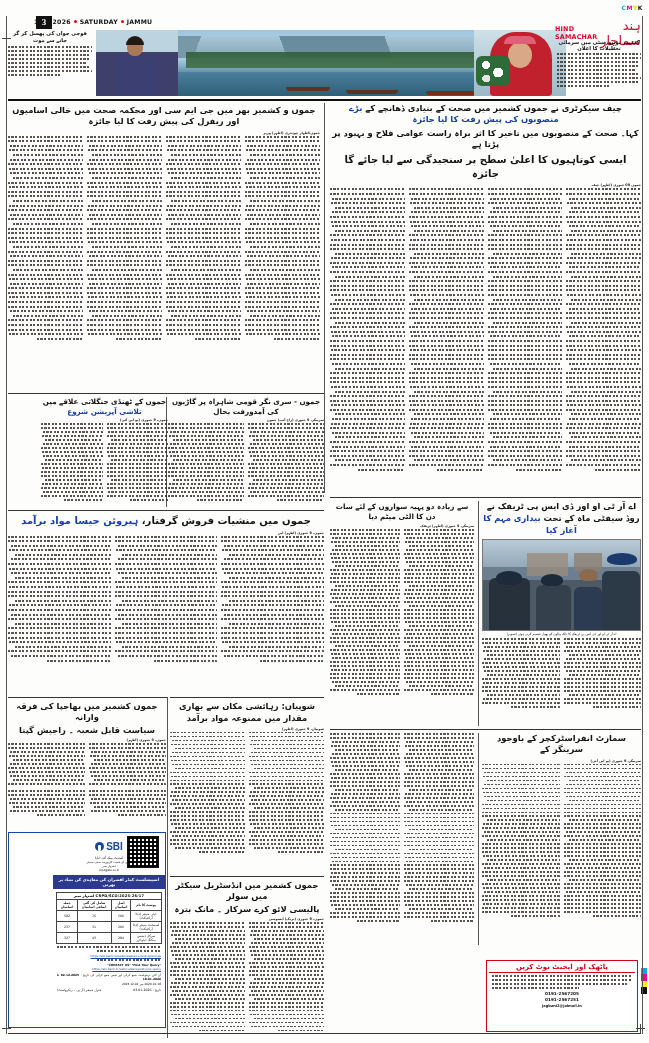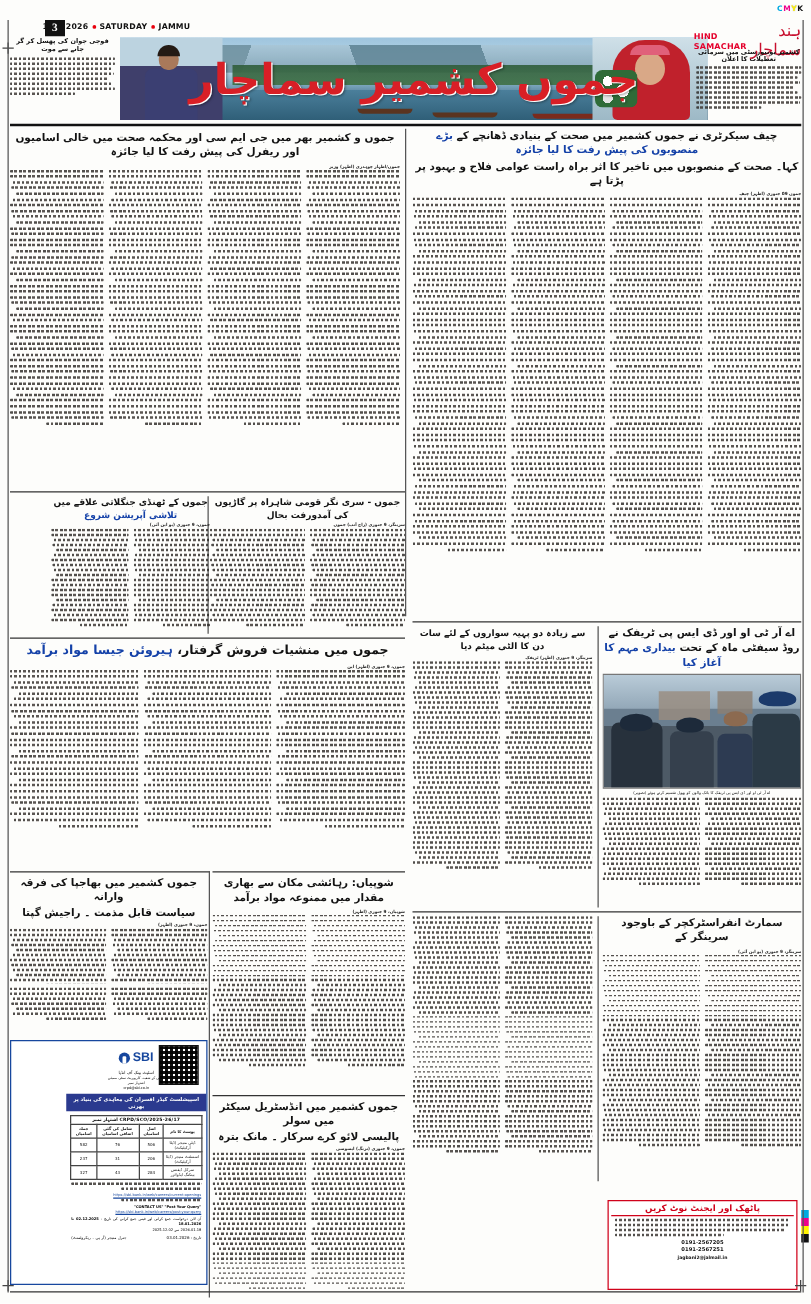--- a/index.html
+++ b/index.html
@@ -313,21 +313,20 @@
         <div class="hair"></div>
       </div>
 
       <div class="woman-photo">
         <div class="scarf"></div>
         <div class="face"></div>
         <div class="band"></div>
         <div class="flowers"></div>
       </div>
 
-      <div class="mast-title">جموں کشمیر سماچار</div>
     </div>
 
     <div style="position:absolute;left:0;top:12px;width:84px;height:66px;overflow:hidden;">
       <div class="headline h-sm" style="font-size:5.2px;margin-bottom:2px;">فوجی جوان کی پھسل کر گر جانے سے موت</div>
       <div class="lines tight">
         <i></i>
           <i></i>
           <i></i>
           <i></i>
           <i></i>
@@ -565,20 +564,21 @@
   </div>
 
   <div class="vr" style="left:324px;top:103px;height:390px;"></div>
 
   <div class="story" style="left:330px;top:103px;width:311px;height:390px;">
     <div class="headline h-md">
       <span>چیف سیکرٹری نے جموں کشمیر میں صحت کے بنیادی ڈھانچے کے</span>
       <span class="hl">بڑے منصوبوں کی پیش رفت کا لیا جائزہ</span>
     </div>
     <div class="headline h-md" style="margin-top:2px;">کہا۔ صحت کے منصوبوں میں تاخیر کا اثر براہ راست عوامی فلاح و بہبود پر پڑتا ہے</div>
+    <div class="headline h-lg" style="margin-top:3px;">ایسی کوتاہیوں کا اعلیٰ سطح پر سنجیدگی سے لیا جائے گا جائزہ</div>
     <div class="byline" style="margin-top:3px;">جموں 09 جنوری (اظہر) چیف</div>
     <div class="cols" style="height:322px;">
       <div class="col">
         <div class="lines">
           <i></i>
             <i></i>
             <i></i>
             <i></i>
             <i></i>
             <i></i>
@@ -1437,21 +1437,21 @@
             <i></i>
             <i></i>
         </div>
       </div>
     </div>
   </div>
 
   <div class="hr" style="left:8px;top:697px;width:160px;"></div>
   <div class="story" style="left:8px;top:701px;width:158px;height:86px;">
     <div class="headline h-md">جموں کشمیر میں بھاجپا کی فرقہ وارانہ</div>
-    <div class="headline h-md" style="margin-top:1px;">سیاست قابل مذمت ۔ راجیش گپتا</div>
+    <div class="headline h-md" style="margin-top:1px;">سیاست قابل شعبہ ۔ راجیش گپتا</div>
     <div class="byline" style="margin-top:2px;">جموں، 9 جنوری (اظہر)</div>
     <div class="cols" style="height:54px;">
       <div class="col">
         <div class="lines tight">
           <i></i>
             <i></i>
             <i></i>
             <i></i>
             <i></i>
             <i></i>

